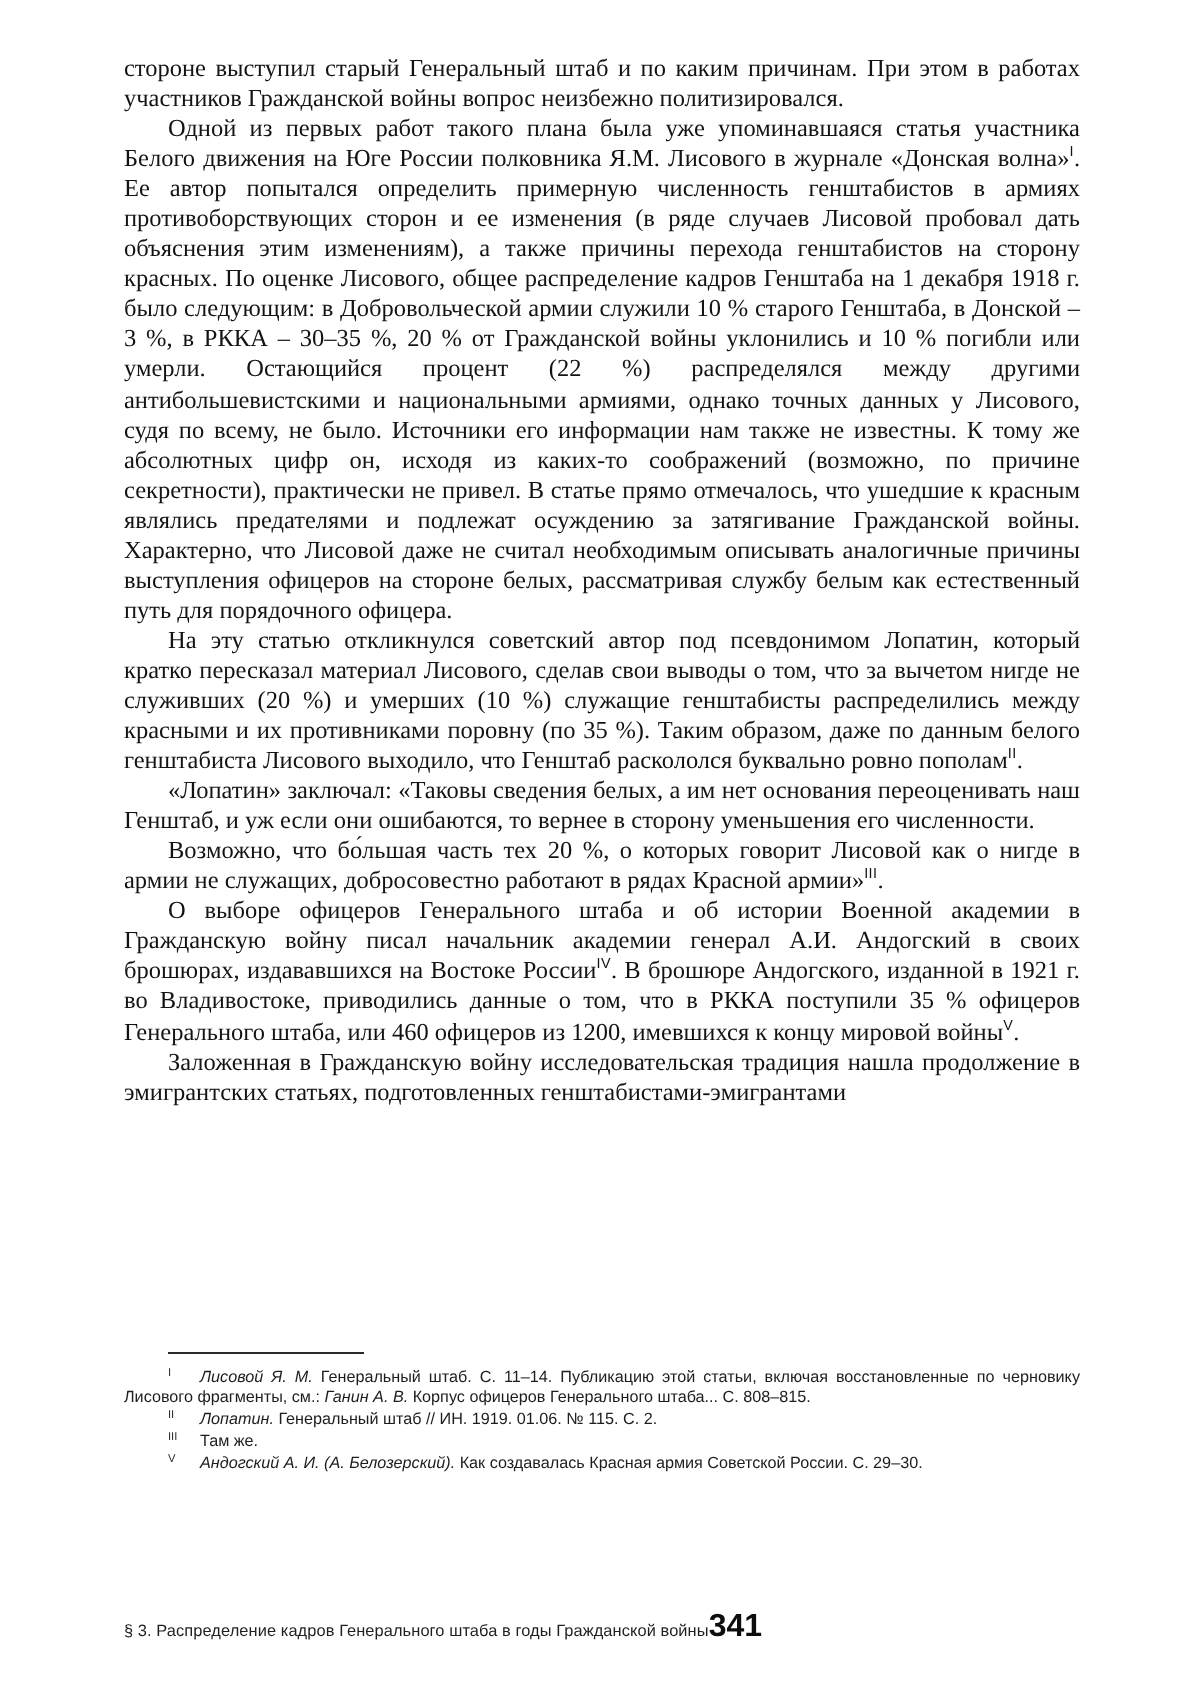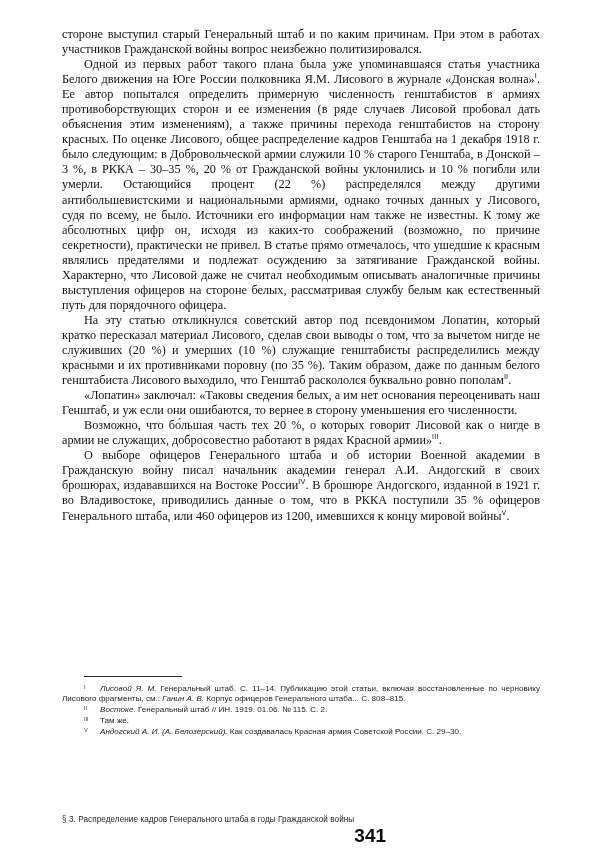--- a/index.html
+++ b/index.html
@@ -94,26 +94,26 @@
   }
   .footer-title {
     font-family: "Liberation Sans", "DejaVu Sans", sans-serif;
     font-size: 8.2px;
     color: #1f1f1f;
     letter-spacing: 0.05px;
     white-space: nowrap;
   }
   .footer-pageno {
     font-family: "Liberation Sans", "DejaVu Sans", sans-serif;
-    font-size: 19px;
+    font-size: 16px;
     font-weight: bold;
     color: #0d0d0d;
     line-height: 1;
     position: relative;
-    top: 20px;
+    top: 0;
   }
 </style>
 </head>
 <body>
 
 <div class="page">
 
   <div class="body-text">
 
     <p class="">
@@ -133,33 +133,36 @@
     </p>
 
     <p class="indent">
       <span>Возможно, что бо́льшая часть тех 20 %, о которых говорит Лисовой как о нигде в армии не служащих, добросовестно работают в рядах Красной армии»</span><sup class="fn">III</sup><span>.</span>
     </p>
 
     <p class="indent">
       <span>О выборе офицеров Генерального штаба и об истории Военной академии в Гражданскую войну писал начальник академии генерал А.И. Андогский в своих брошюрах, издававшихся на Востоке России</span><sup class="fn">IV</sup><span>. В брошюре Андогского, изданной в 1921 г. во Владивостоке, приводились данные о том, что в РККА поступили 35 % офицеров Генерального штаба, или 460 офицеров из 1200, имевшихся к концу мировой войны</span><sup class="fn">V</sup><span>.</span>
     </p>
 
+    <p class="indent">
+      <span>Заложенная в Гражданскую войну исследовательская традиция нашла продолжение в эмигрантских статьях, подготовленных генштабистами-эмигрантами</span>
+    </p>
 
   </div>
 
   <div class="notes">
     <div class="notes-rule"></div>
     <div id="notes-list">
         <div class="note">
           <span class="marker">I</span>
           <span class="note-body"><em>Лисовой Я. М.</em><span> Генеральный штаб. С. 11–14. Публикацию этой статьи, включая восстановленные по черновику Лисового фрагменты, см.: </span><em>Ганин А. В.</em><span> Корпус офицеров Генерального штаба... С. 808–815.</span></span>
         </div>
         <div class="note">
           <span class="marker">II</span>
-          <span class="note-body"><em>Востоке.</em><span> Генеральный штаб // ИН. 1919. 01.06. № 115. С. 2.</span></span>
+          <span class="note-body"><em>Лопатин.</em><span> Генеральный штаб // ИН. 1919. 01.06. № 115. С. 2.</span></span>
         </div>
         <div class="note">
           <span class="marker">III</span>
           <span class="note-body"><span>Там же.</span></span>
         </div>
         <div class="note">
           <span class="marker">V</span>
           <span class="note-body"><em>Андогский А. И. (А. Белозерский).</em><span> Как создавалась Красная армия Советской России. С. 29–30.</span></span>
         </div>
       </div>

